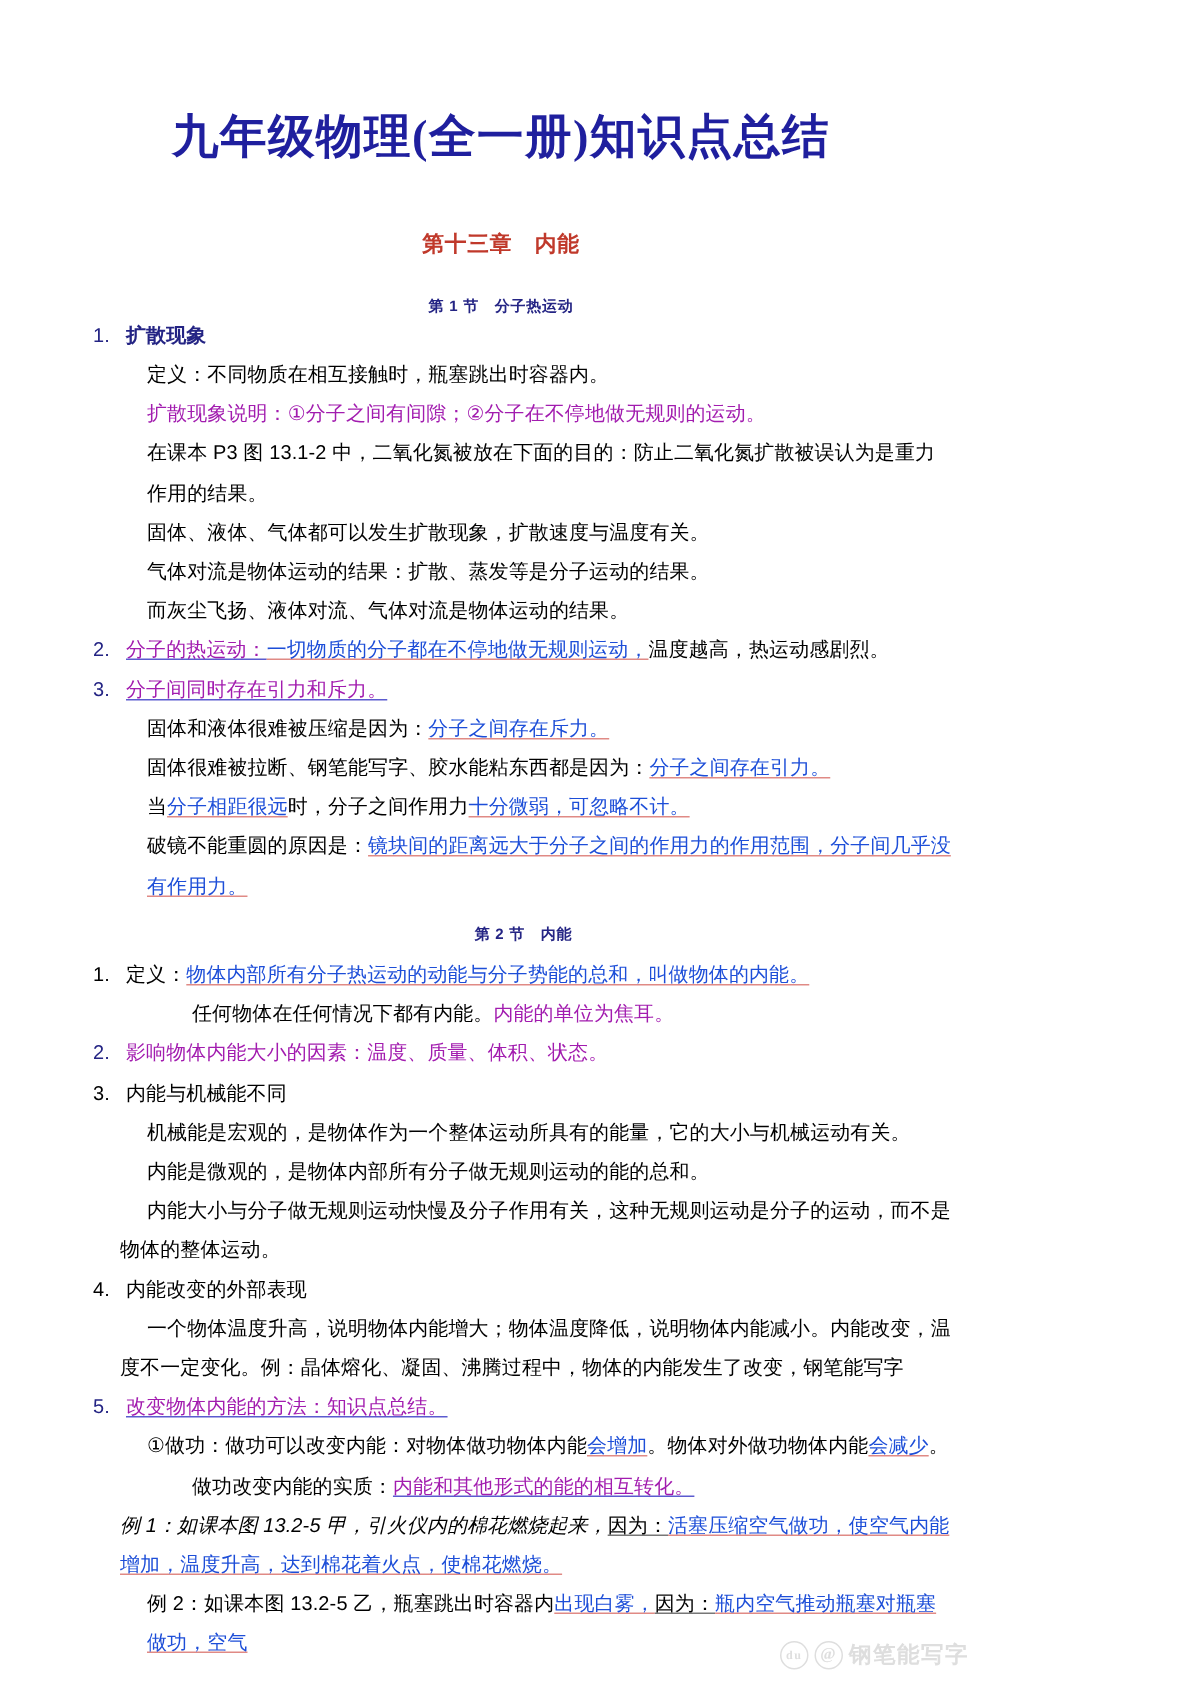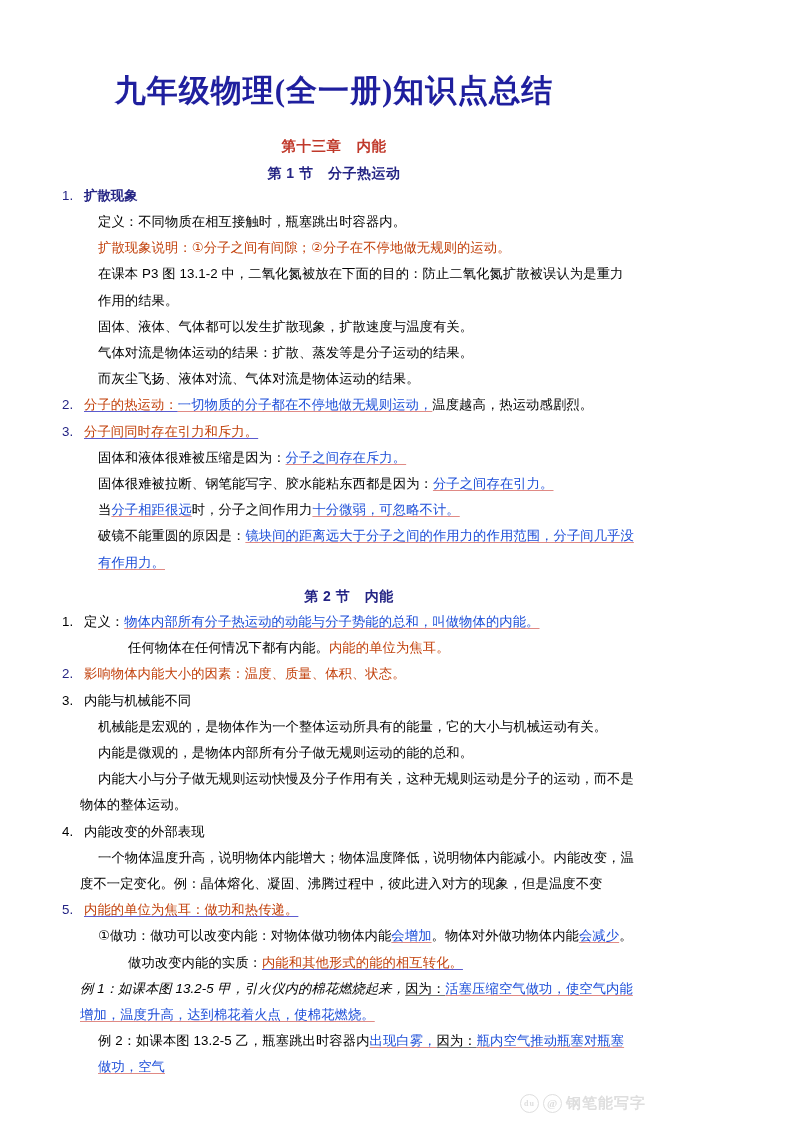--- a/index.html
+++ b/index.html
@@ -25,28 +25,28 @@
     margin:0;
     padding-top:72px;
     line-height:1.25;
     font-family:"Liberation Serif","DejaVu Serif",serif;
   }
   .chapter-title{
     text-align:center;
     color:#c0392b;
     font-size:14.5px;
     font-weight:700;
-    margin:0;
+    margin:16px;
     padding-top:26px;
     letter-spacing:0.5px;
   }
   .section-title{
     text-align:center;
     color:#242484;
-    font-size:14px;
+    font-size:10px;
     font-weight:700;
     margin:0;
     padding-top:9px;
     letter-spacing:0.5px;
   }
   .section-title.mid{padding-top:7px;}
 
   
   .body{
     padding:0 32px 0 62px;
@@ -55,21 +55,21 @@
     letter-spacing:0.1px;
   }
   .ln{white-space:normal;}
   .ln.num{ text-indent:0; padding-left:0; }
   .ln.lv1{ padding-left:36px; }
   .ln.lv2{ padding-left:66px; }
   .ln.hang{ padding-left:18px; text-indent:0; }
   .numlabel{ display:inline-block; min-width:22px; color:#242484; }
   .numlabel.k{ color:#000; }
 
-  .blue{ color:#c2410c; }
+  .blue{ color:#a21caf; }
   .navy{ color:#242484; font-weight:700;}
   .red{ color:#1d4ed8; }
   .blk{ color:#000; }
   .u-blue{ text-decoration:underline; text-decoration-color:#5b5bcf; text-underline-offset:2px;}
   .u-red{ text-decoration:underline; text-decoration-color:#e08a85; text-underline-offset:2px;}
   .u-blk{ text-decoration:underline; text-decoration-color:#777; text-underline-offset:2px;}
 
   
   .watermark{
     position:absolute;
@@ -187,25 +187,25 @@
 
     <div class="ln hang">
       <span class="blk" style="display:inline-block;text-indent:18px;">内能大小与分子做无规则运动快慢及分子作用有关，这种无规则运动是分子的运动，而不是物体的整体运动。</span>
     </div>
 
     <div class="ln num">
       <span class="numlabel k">4.</span><span class="blk">内能改变的外部表现</span>
     </div>
 
     <div class="ln hang">
-      <span class="blk" style="display:inline-block;text-indent:18px;">一个物体温度升高，说明物体内能增大；物体温度降低，说明物体内能减小。内能改变，温度不一定变化。例：晶体熔化、凝固、沸腾过程中，彼此进入对方的现象，但是温度不变</span>
-    </div>
-
-    <div class="ln num">
-      <span class="numlabel">5.</span><span class="blue u-blue">内能的单位为焦耳：做功和热传递。</span>
+      <span class="blk" style="display:inline-block;text-indent:18px;">一个物体温度升高，说明物体内能增大；物体温度降低，说明物体内能减小。内能改变，温度不一定变化。例：晶体熔化、凝固、沸腾过程中，物体的内能发生了改变，钢笔能写字</span>
+    </div>
+
+    <div class="ln num">
+      <span class="numlabel">5.</span><span class="blue u-blue">改变物体内能的方法：知识点总结。</span>
     </div>
 
     <div class="ln lv1">
       <span class="blk">①做功：做功可以改变内能：对物体做功物体内能</span><span class="red u-red">会增加</span><span class="blk">。物体对外做功物体内能</span><span class="red u-red">会减少</span><span class="blk">。</span>
     </div>
 
     <div class="ln lv2">
       <span class="blk">做功改变内能的实质：</span><span class="blue u-blue">内能和其他形式的能的相互转化。</span>
     </div>
 

